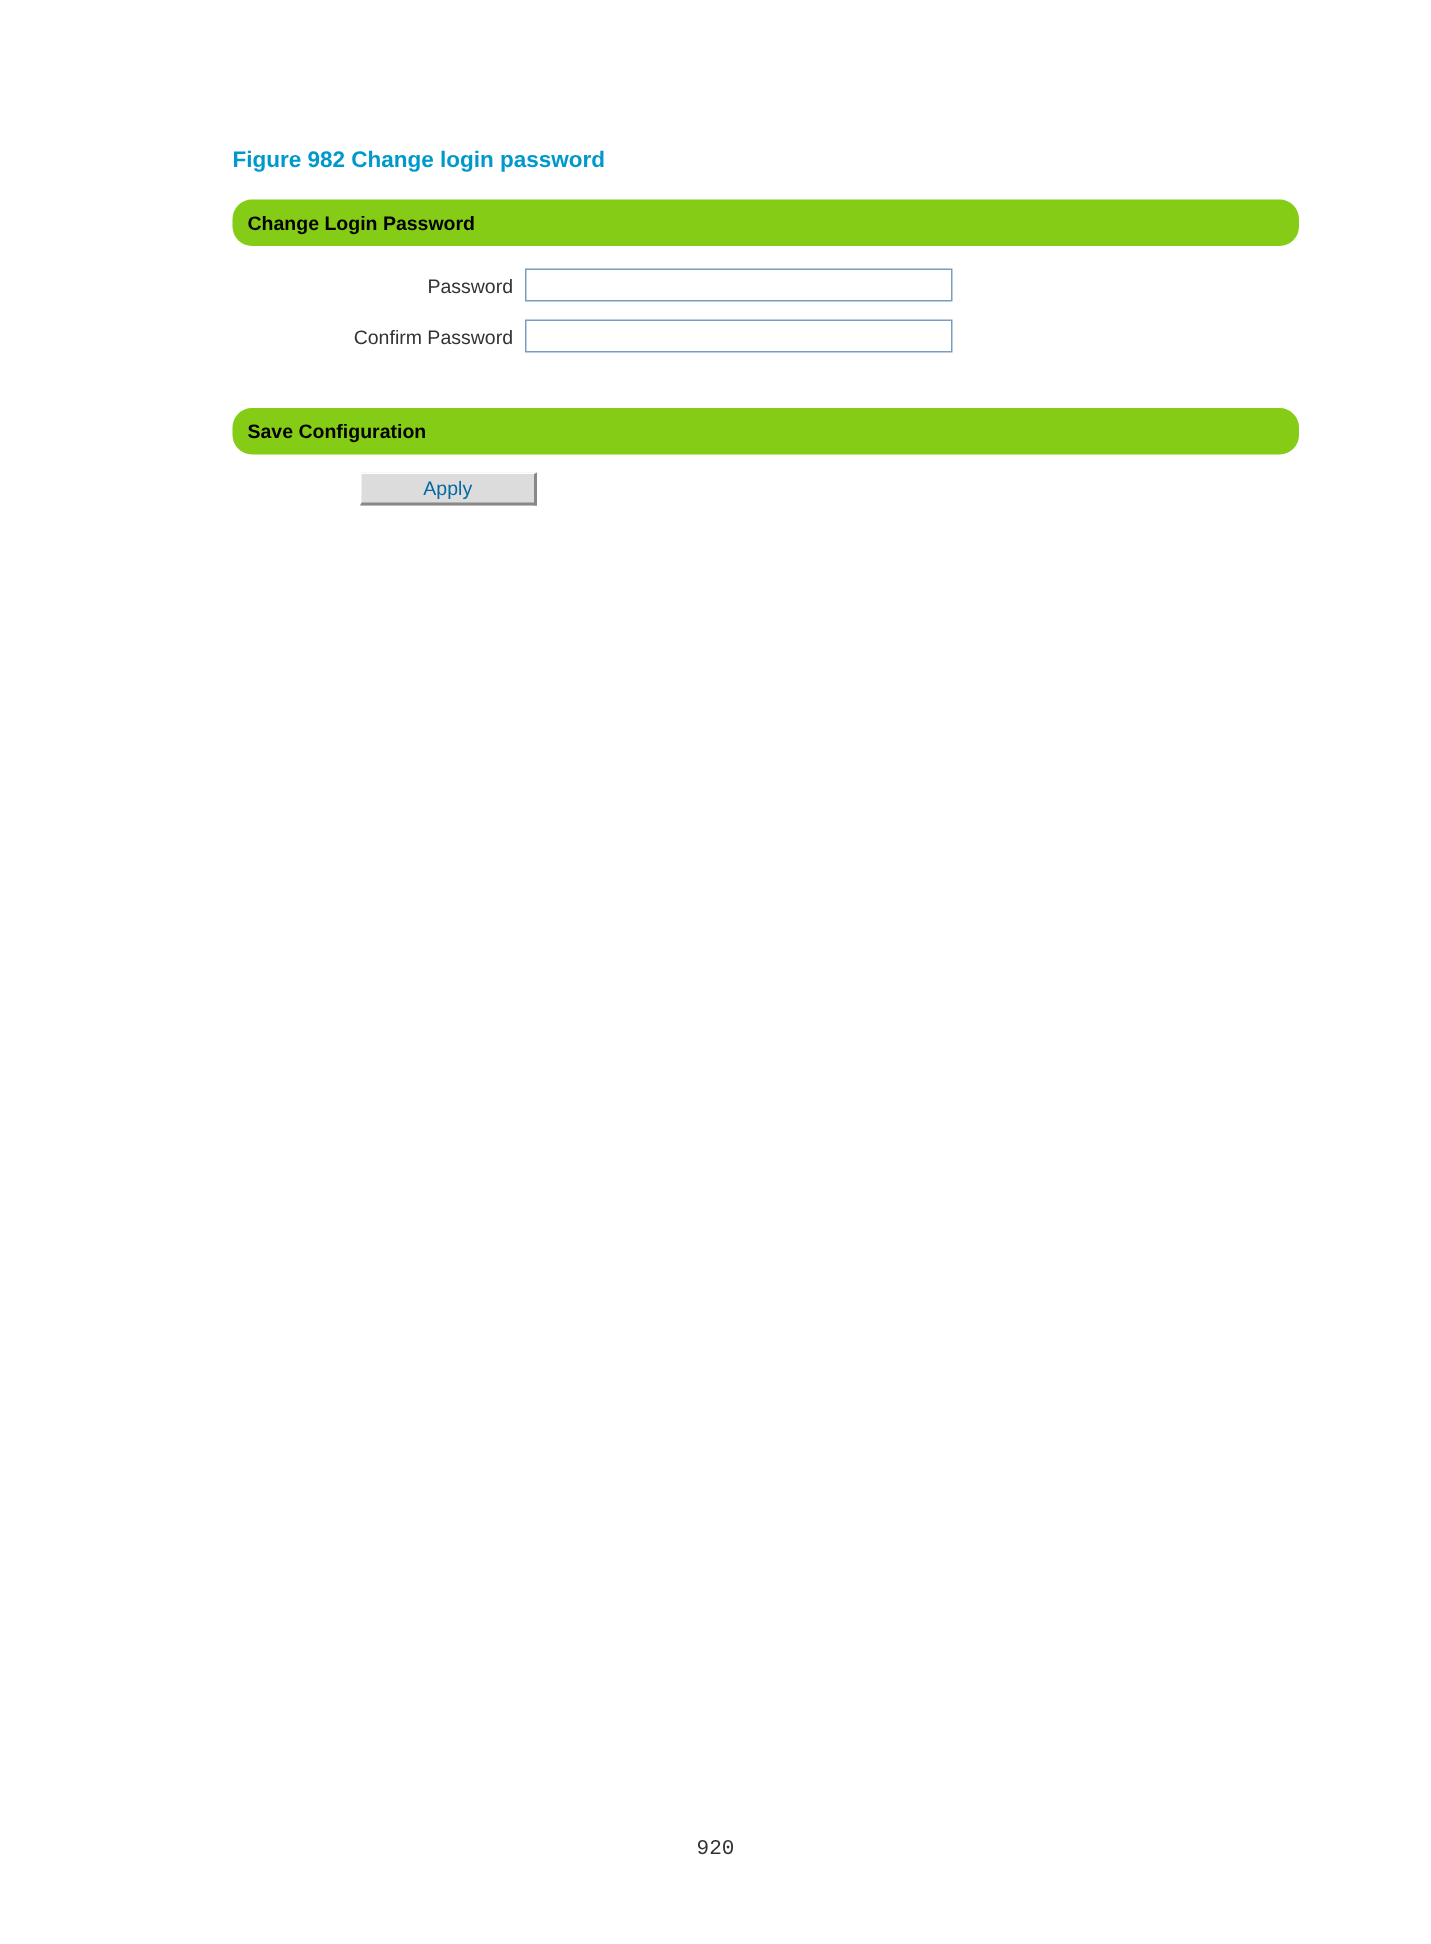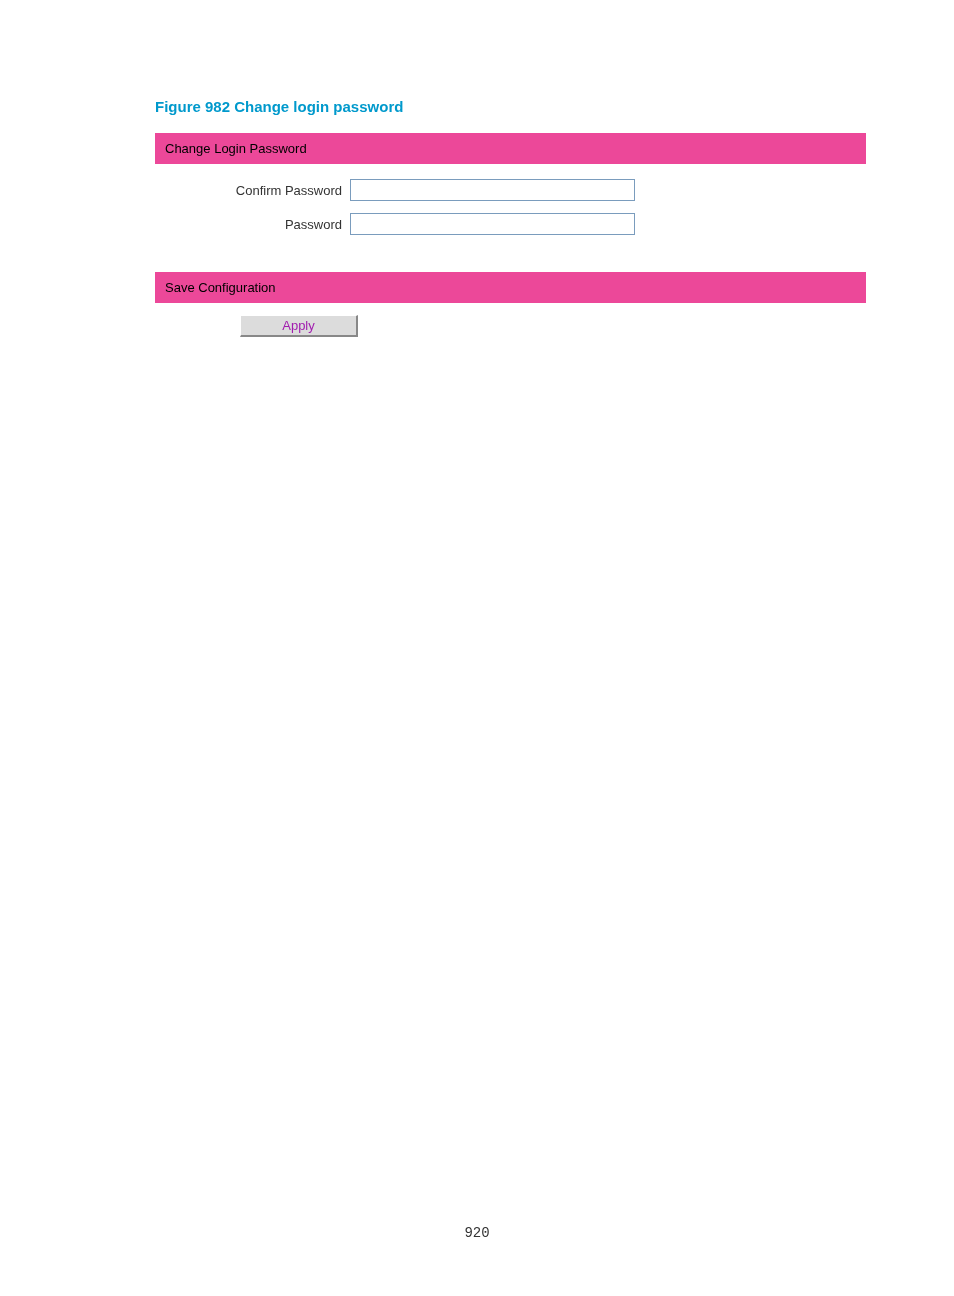--- a/index.html
+++ b/index.html
@@ -17,25 +17,26 @@
     .page-container {
       padding: 98px 88px 0 155px;
     }
     .figure-caption {
       color: #0099cc;
       font-size: 15px;
       font-weight: bold;
       margin-bottom: 18px;
     }
     .section-header {
-      background: #ec4899;
+      background: #84cc16;
       padding: 8px 10px;
       font-size: 13px;
-      font-weight: normal;
+      font-weight: bold;
       color: #000000;
+      border-radius: 13px;
     }
     .form-container {
       padding: 15px 0 25px 0;
     }
     .form-row {
       display: flex;
       align-items: center;
       margin-bottom: 12px;
     }
     .form-label {
@@ -58,21 +59,21 @@
     }
     .apply-button {
       width: 118px;
       height: 22px;
       background: #dcdcdc;
       border-top: 1px solid #ffffff;
       border-left: 1px solid #ffffff;
       border-right: 2px solid #888888;
       border-bottom: 2px solid #888888;
       font-size: 13px;
-      color: #a21caf;
+      color: #0369a1;
       cursor: pointer;
       text-align: center;
     }
     .page-number {
       position: absolute;
       bottom: 55px;
       left: 0;
       width: 100%;
       text-align: center;
       font-size: 14px;
@@ -83,25 +84,25 @@
 </head>
 <body>
 
 <div class="page-container">
   <div class="figure-caption">Figure 982 Change login password</div>
 
   <div class="section-header">Change Login Password</div>
 
   <div class="form-container">
     <div class="form-row">
-      <div class="form-label">Confirm Password</div>
+      <div class="form-label">Password</div>
       <input type="password" class="text-input" value="" style="">
     </div>
     <div class="form-row">
-      <div class="form-label">Password</div>
+      <div class="form-label">Confirm Password</div>
       <input type="password" class="text-input" value="" style="">
     </div>
   </div>
 
   <div class="section-header">Save Configuration</div>
 
   <div class="button-container">
     <button class="apply-button">Apply</button>
   </div>
 </div>

